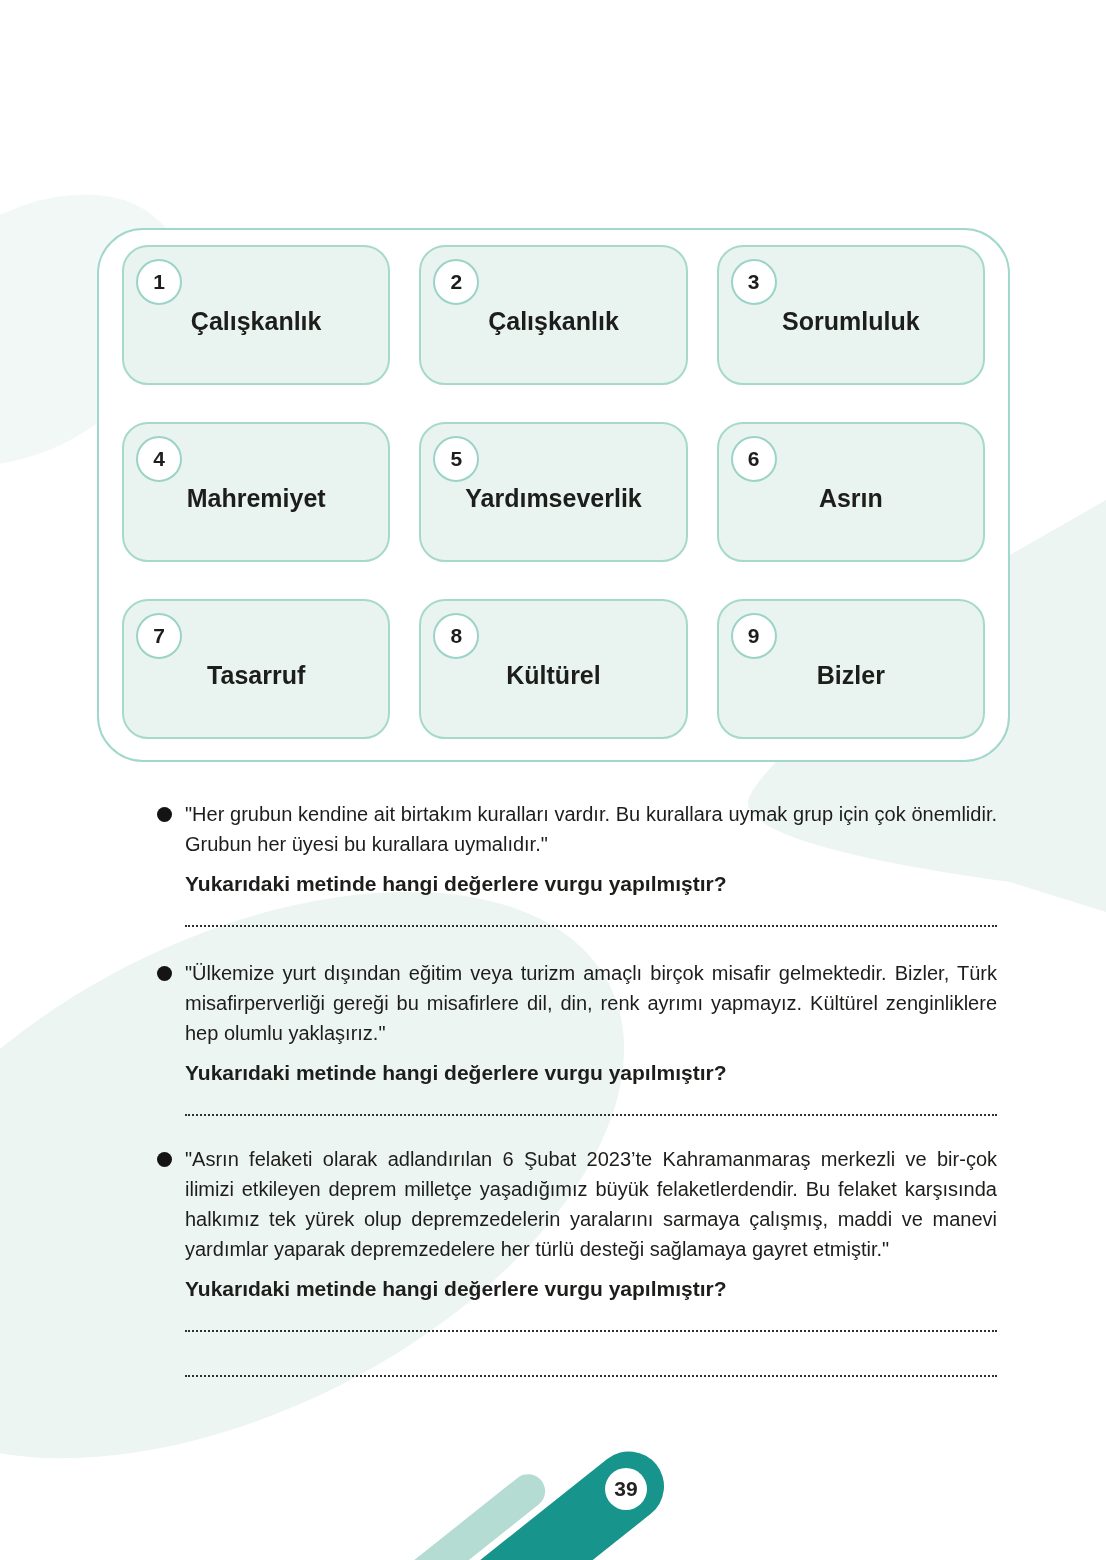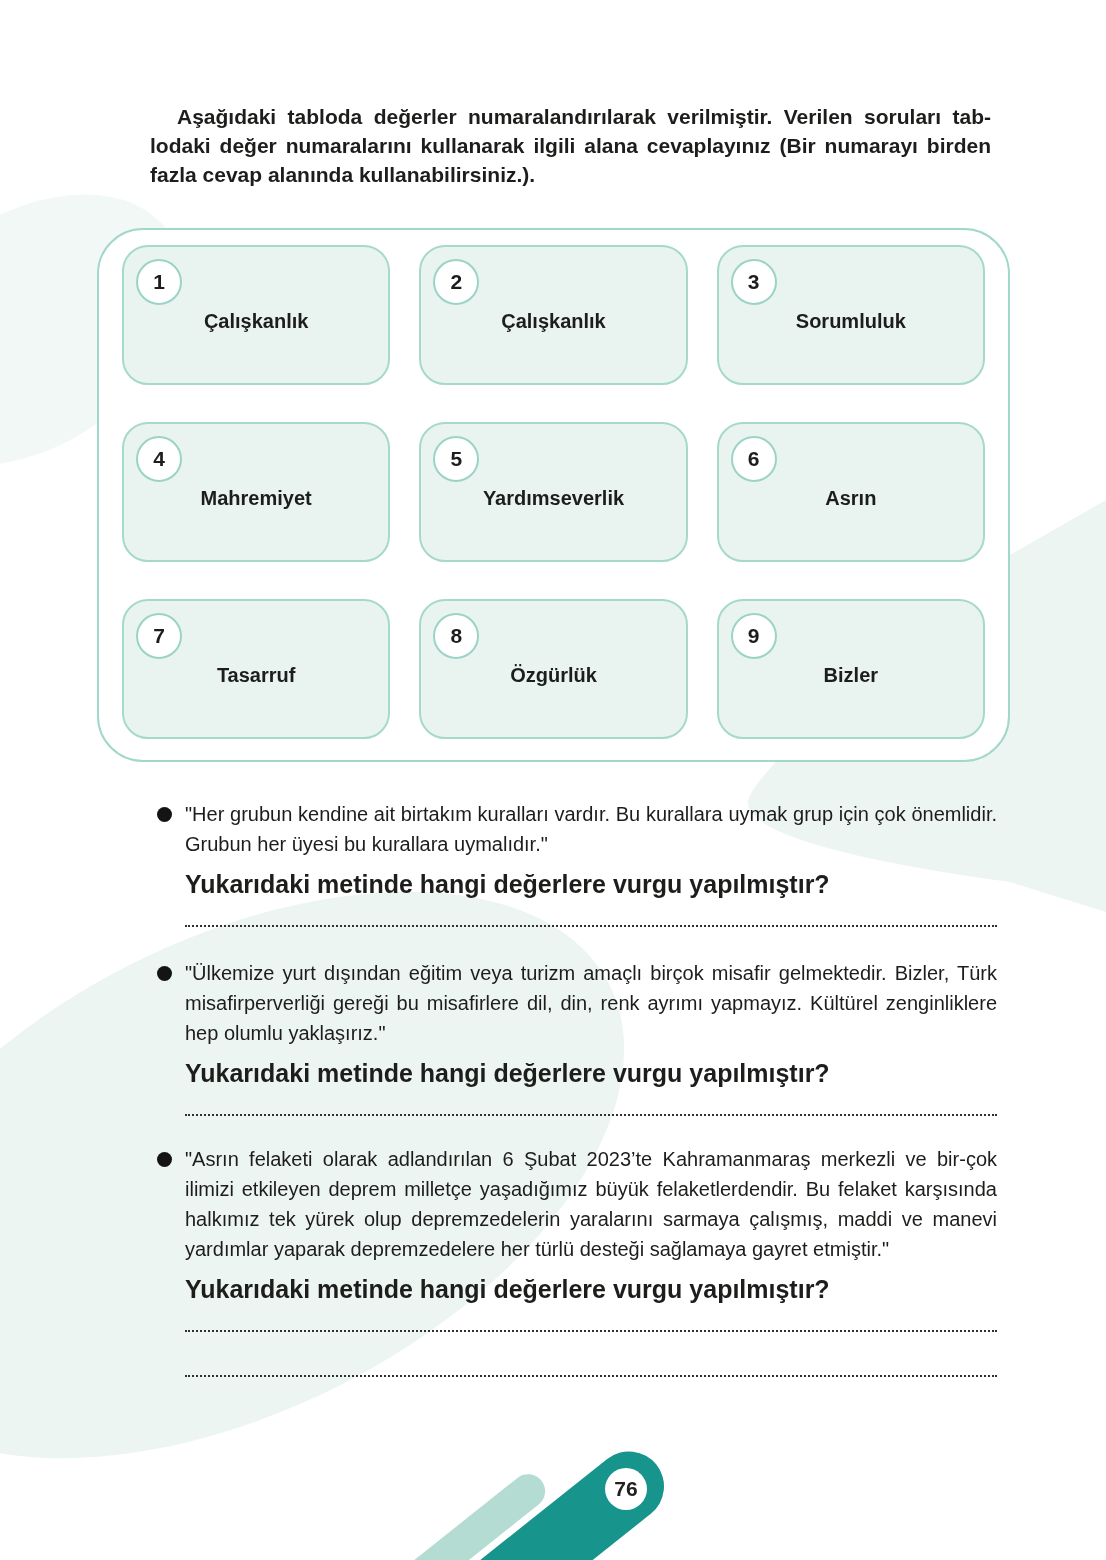--- a/index.html
+++ b/index.html
@@ -28,34 +28,34 @@
     position:relative; box-sizing:border-box;
     background:#e9f4f0; border:2px solid #a6d9cc; border-radius:26px;
     display:flex; align-items:center; justify-content:center;
   }
   .num-circle {
     position:absolute; top:12px; left:12px; width:46px; height:46px;
     box-sizing:border-box; background:#ffffff; border:2px solid #9bd3c6;
     border-radius:50%; display:flex; align-items:center; justify-content:center;
     font-size:21px; font-weight:bold;
   }
-  .value-label { font-size:20px; font-weight:bold; padding-top:12px; }
+  .value-label { font-size:25px; font-weight:bold; padding-top:12px; }
 
   .question { position:absolute; left:157px; width:841px; z-index:2; }
   .q-row { display:flex; align-items:flex-start; }
   .bullet-dot {
     flex:0 0 auto; width:15px; height:15px; border-radius:50%;
     background:#141414; margin-top:8px;
   }
   .quote {
     margin:0 0 0 13px; width:812px;
     font-size:20px; line-height:30px; text-align:justify;
   }
   .prompt {
-    margin:13px 0 0 28px; font-size:25px; font-weight:bold; line-height:24px;
+    margin:13px 0 0 28px; font-size:21px; font-weight:bold; line-height:24px;
   }
   .answer-line {
     margin-left:28px; margin-top:29px; width:812px; height:0;
     border-bottom:2px dotted #2f2f2f;
   }
   .answer-line + .answer-line { margin-top:43px; }
 
   .stripe-light {
     position:absolute; left:407px; top:1424px; width:34px; height:300px;
     border-radius:17px; background:#b4dcd3; transform:rotate(51.5deg); z-index:1;
@@ -75,21 +75,20 @@
 <body>
 
 <div class="page">
 
   <svg class="wm-layer" width="1106" height="1560" viewBox="0 0 1106 1560" aria-hidden="true">
     <path d="M 1106 500 L 1008 556 Q 760 760 748 800 Q 742 845 1010 882 L 1106 912 Z" fill="#edf5f2"></path>
     <ellipse cx="235" cy="1175" rx="420" ry="235" transform="rotate(-27 235 1175)" fill="#edf5f2"></ellipse>
     <ellipse cx="30" cy="330" rx="170" ry="115" transform="rotate(-35 30 330)" fill="#f2f8f6"></ellipse>
   </svg>
 
-  <p class="instructions">Aşağıdaki tabloda değerler numaralandırılarak verilmiştir. Verilen soruları tab-lodaki değer numaralarını kullanarak ilgili alana cevaplayınız (Bir numarayı birden fazla cevap alanında kullanabilirsiniz.).</p>
 
   <div class="values-panel">
     <div class="value-card">
       <div class="num-circle">
           <span>1</span>
         </div>
       <div class="value-label">Çalışkanlık</div>
     </div>
     <div class="value-card">
       <div class="num-circle">
@@ -124,21 +123,21 @@
     <div class="value-card">
       <div class="num-circle">
           <span>7</span>
         </div>
       <div class="value-label">Tasarruf</div>
     </div>
     <div class="value-card">
       <div class="num-circle">
           <span>8</span>
         </div>
-      <div class="value-label">Özgürlük</div>
+      <div class="value-label">Kültürel</div>
     </div>
     <div class="value-card">
       <div class="num-circle">
           <span>9</span>
         </div>
       <div class="value-label">Bizler</div>
     </div>
   </div>
 
   <section class="question" style="top:799px">
@@ -165,16 +164,16 @@
       <p class="quote">"Asrın felaketi olarak adlandırılan 6 Şubat 2023’te Kahramanmaraş merkezli ve bir-çok ilimizi etkileyen deprem milletçe yaşadığımız büyük felaketlerdendir. Bu felaket karşısında halkımız tek yürek olup depremzedelerin yaralarını sarmaya çalışmış, maddi ve manevi yardımlar yaparak depremzedelere her türlü desteği sağlamaya gayret etmiştir."</p>
     </div>
     <p class="prompt">Yukarıdaki metinde hangi değerlere vurgu yapılmıştır?</p>
     <div class="answer-line"></div>
     <div class="answer-line"></div>
   </section>
 
   <div class="stripe-light"></div>
   <div class="stripe-dark"></div>
   <div class="page-badge">
-    <span>76</span>
+    <span>39</span>
   </div>
 
 </div>
 
 </body></html>

